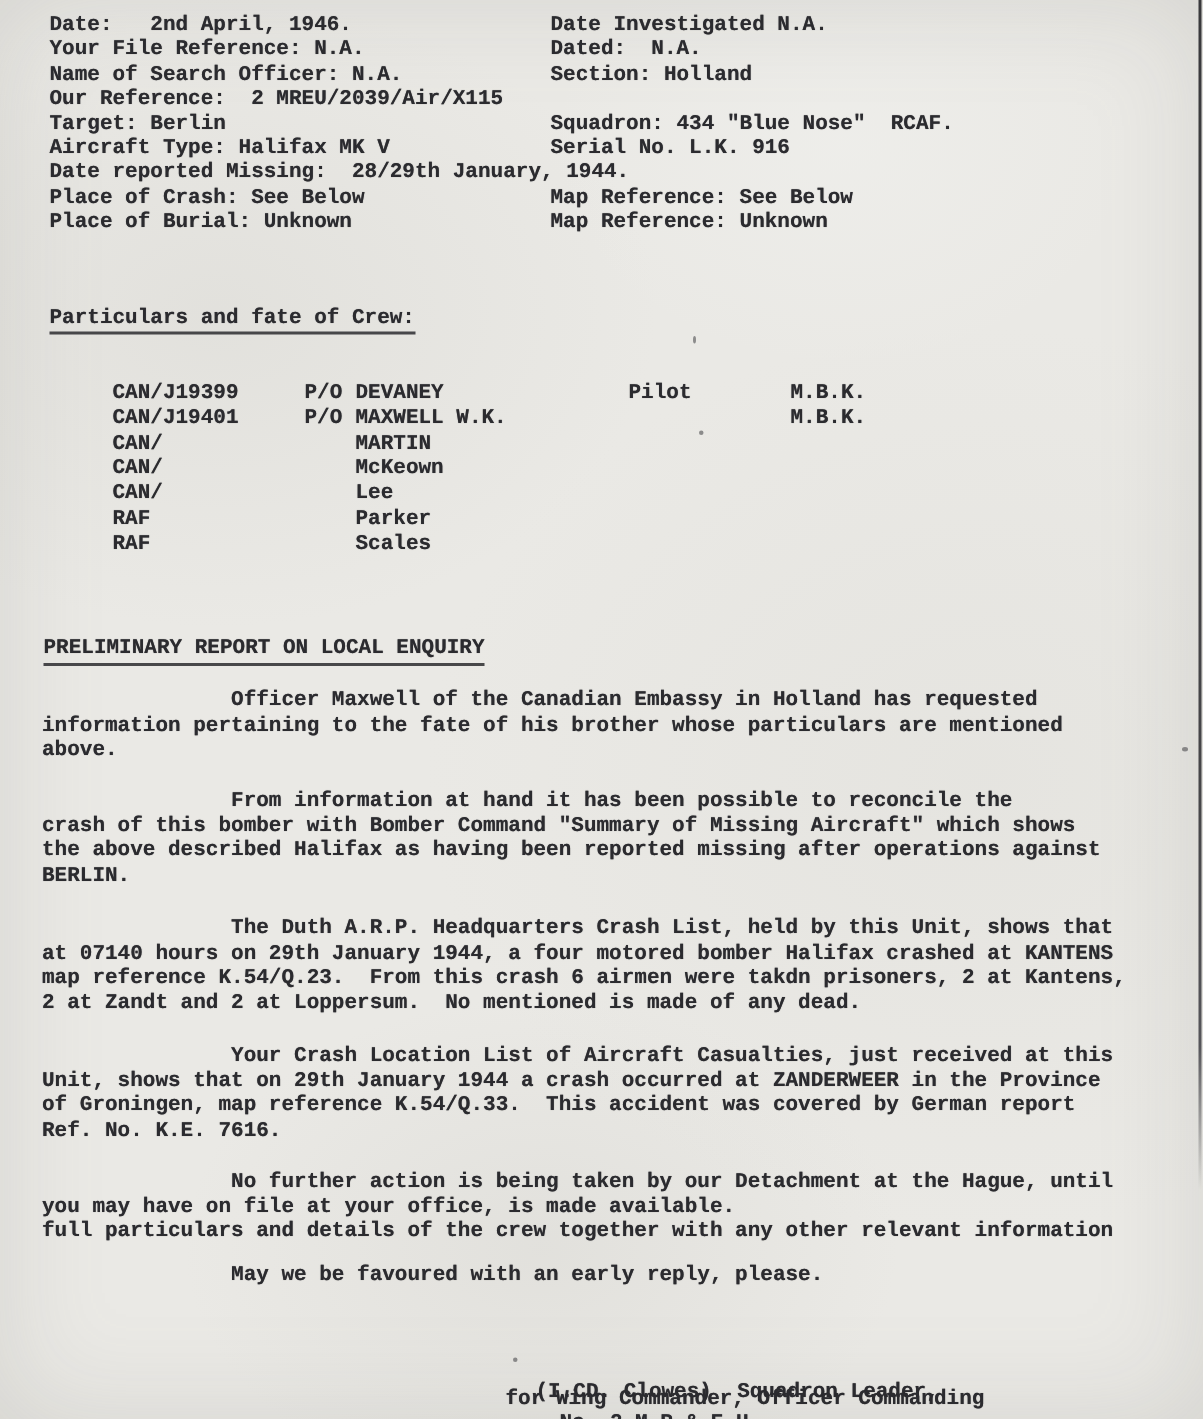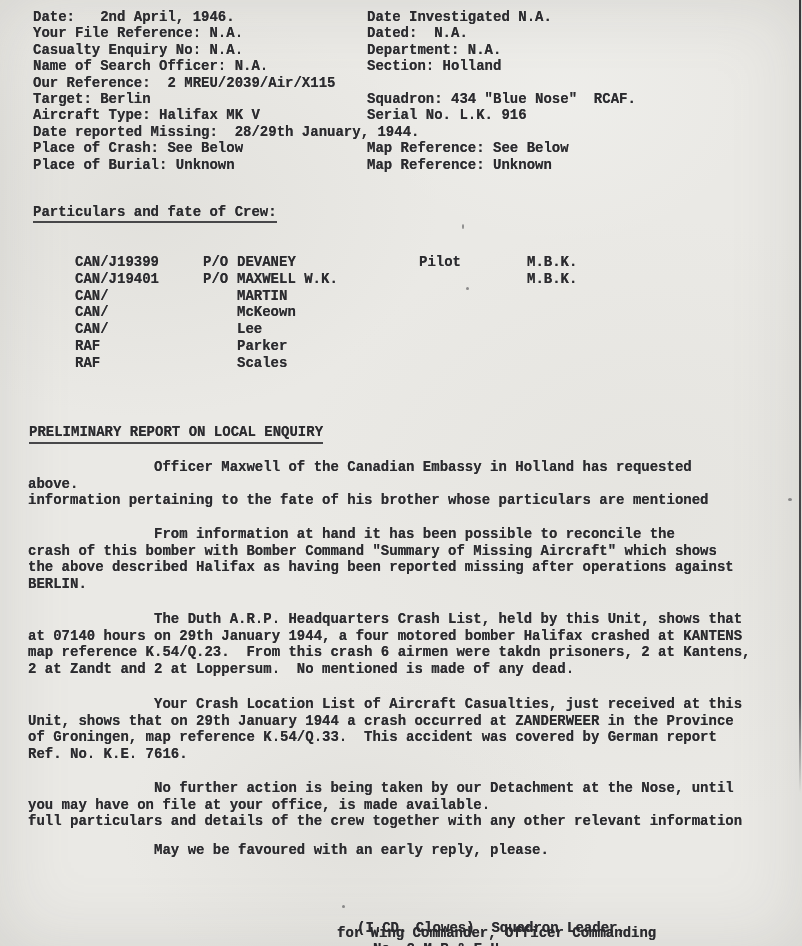--- a/index.html
+++ b/index.html
@@ -66,24 +66,20 @@
   <div class="header">
     <div class="h-row">
       <span class="h-left">Date:   2nd April, 1946.</span>
       <span class="h-right">Date Investigated N.A.</span>
     </div>
     <div class="h-row">
       <span class="h-left">Your File Reference: N.A.</span>
       <span class="h-right">Dated:  N.A.</span>
     </div>
     <div class="h-row">
-      <span class="h-left">Casualty Enquiry No: N.A.</span>
-      <span class="h-right">Department: N.A.</span>
-    </div>
-    <div class="h-row">
       <span class="h-left">Name of Search Officer: N.A.</span>
       <span class="h-right">Section: Holland</span>
     </div>
     <div class="h-row">
       <span class="h-left">Our Reference:  2 MREU/2039/Air/X115</span>
       <span class="h-right"></span>
     </div>
     <div class="h-row">
       <span class="h-left">Target: Berlin</span>
       <span class="h-right">Squadron: 434 "Blue Nose"  RCAF.</span>
@@ -161,22 +157,22 @@
       <span class="c-fate"></span>
     </div>
   </div>
 
   <div class="report-heading">
     <span class="ul">PRELIMINARY REPORT ON LOCAL ENQUIRY</span>
   </div>
 
   <div class="para p1">
     <div>               Officer Maxwell of the Canadian Embassy in Holland has requested</div>
+    <div>information pertaining to the fate of his brother whose particulars are mentioned</div>
     <div>above.</div>
-    <div>information pertaining to the fate of his brother whose particulars are mentioned</div>
   </div>
 
   <div class="para p2">
     <div>               From information at hand it has been possible to reconcile the</div>
     <div>crash of this bomber with Bomber Command "Summary of Missing Aircraft" which shows</div>
     <div>the above described Halifax as having been reported missing after operations against</div>
     <div>BERLIN.</div>
   </div>
 
   <div class="para p3">
@@ -187,21 +183,21 @@
   </div>
 
   <div class="para p4">
     <div>               Your Crash Location List of Aircraft Casualties, just received at this</div>
     <div>Unit, shows that on 29th January 1944 a crash occurred at ZANDERWEER in the Province</div>
     <div>of Groningen, map reference K.54/Q.33.  This accident was covered by German report</div>
     <div>Ref. No. K.E. 7616.</div>
   </div>
 
   <div class="para p5">
-    <div>               No further action is being taken by our Detachment at the Nose, until</div>
+    <div>               No further action is being taken by our Detachment at the Hague, until</div>
     <div>you may have on file at your office, is made available.</div>
     <div>full particulars and details of the crew together with any other relevant information</div>
   </div>
 
   <div class="para p6">
     <div>               May we be favoured with an early reply, please.</div>
   </div>
 
   <div class="sig-1">(I.CD. Clowes)  Squadron Leader,</div>
   <div class="sig-2">for Wing Commander, Officer Commanding</div>

